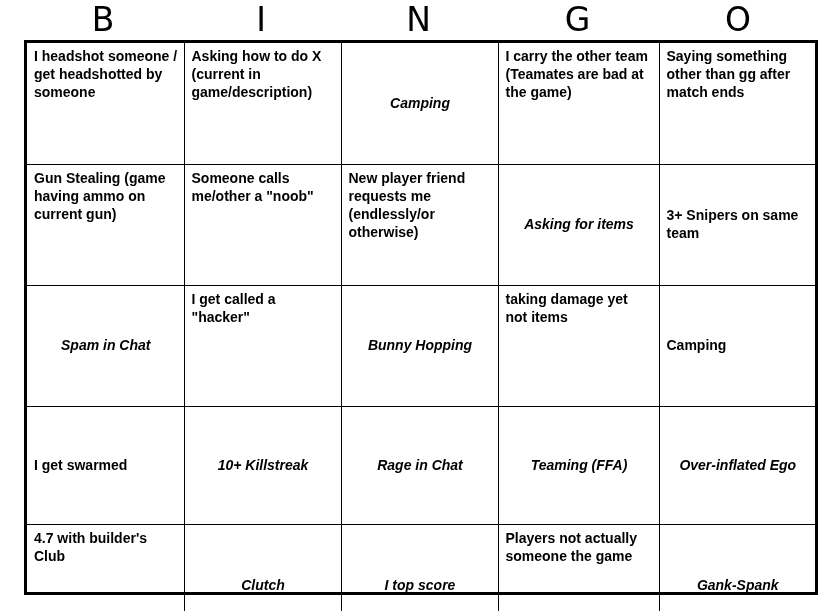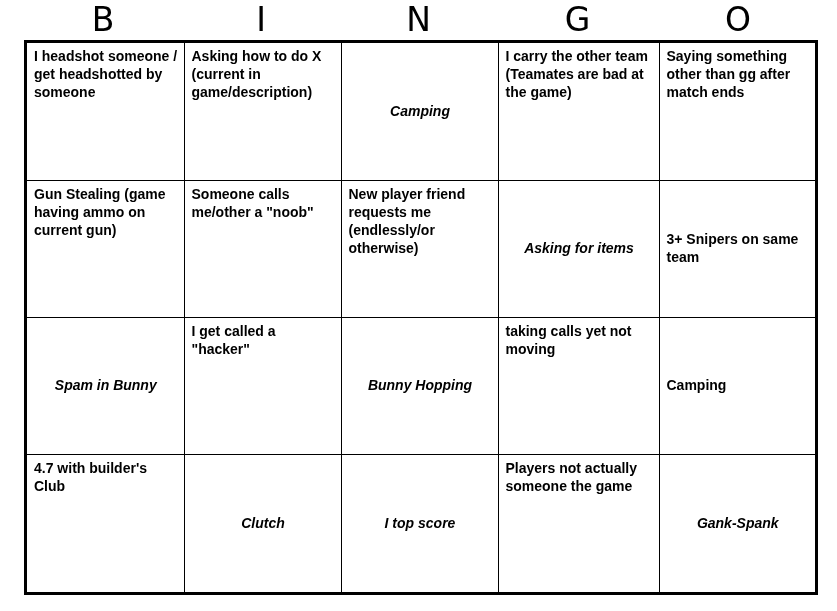--- a/index.html
+++ b/index.html
@@ -163,33 +163,50 @@
             </td>
           <td class="va-middle ha-center">
               <span class="cell-text">Asking for items</span>
             </td>
           <td class="va-middle ha-left">
               <span class="cell-text">3+ Snipers on same team</span>
             </td>
         </tr>
         <tr class="row-3">
           <td class="va-middle ha-center">
-              <span class="cell-text">Spam in Bunny</span>
+              <span class="cell-text">Spam in Chat</span>
             </td>
           <td class="va-top ha-left">
               <span class="cell-text">I get called a "hacker"</span>
             </td>
           <td class="va-middle ha-center">
               <span class="cell-text">Bunny Hopping</span>
             </td>
           <td class="va-top ha-left">
-              <span class="cell-text">taking calls yet not moving</span>
+              <span class="cell-text">taking damage yet not items</span>
             </td>
           <td class="va-middle ha-left">
               <span class="cell-text">Camping</span>
+            </td>
+        </tr>
+        <tr class="row-4">
+          <td class="va-middle ha-left">
+              <span class="cell-text">I get swarmed</span>
+            </td>
+          <td class="va-middle ha-center">
+              <span class="cell-text">10+ Killstreak</span>
+            </td>
+          <td class="va-middle ha-center">
+              <span class="cell-text">Rage in Chat</span>
+            </td>
+          <td class="va-middle ha-center">
+              <span class="cell-text">Teaming (FFA)</span>
+            </td>
+          <td class="va-middle ha-center">
+              <span class="cell-text">Over-inflated Ego</span>
             </td>
         </tr>
         <tr class="row-5">
           <td class="va-top ha-left">
               <span class="cell-text">4.7 with builder's Club</span>
             </td>
           <td class="va-middle ha-center">
               <span class="cell-text">Clutch</span>
             </td>
           <td class="va-middle ha-center">

